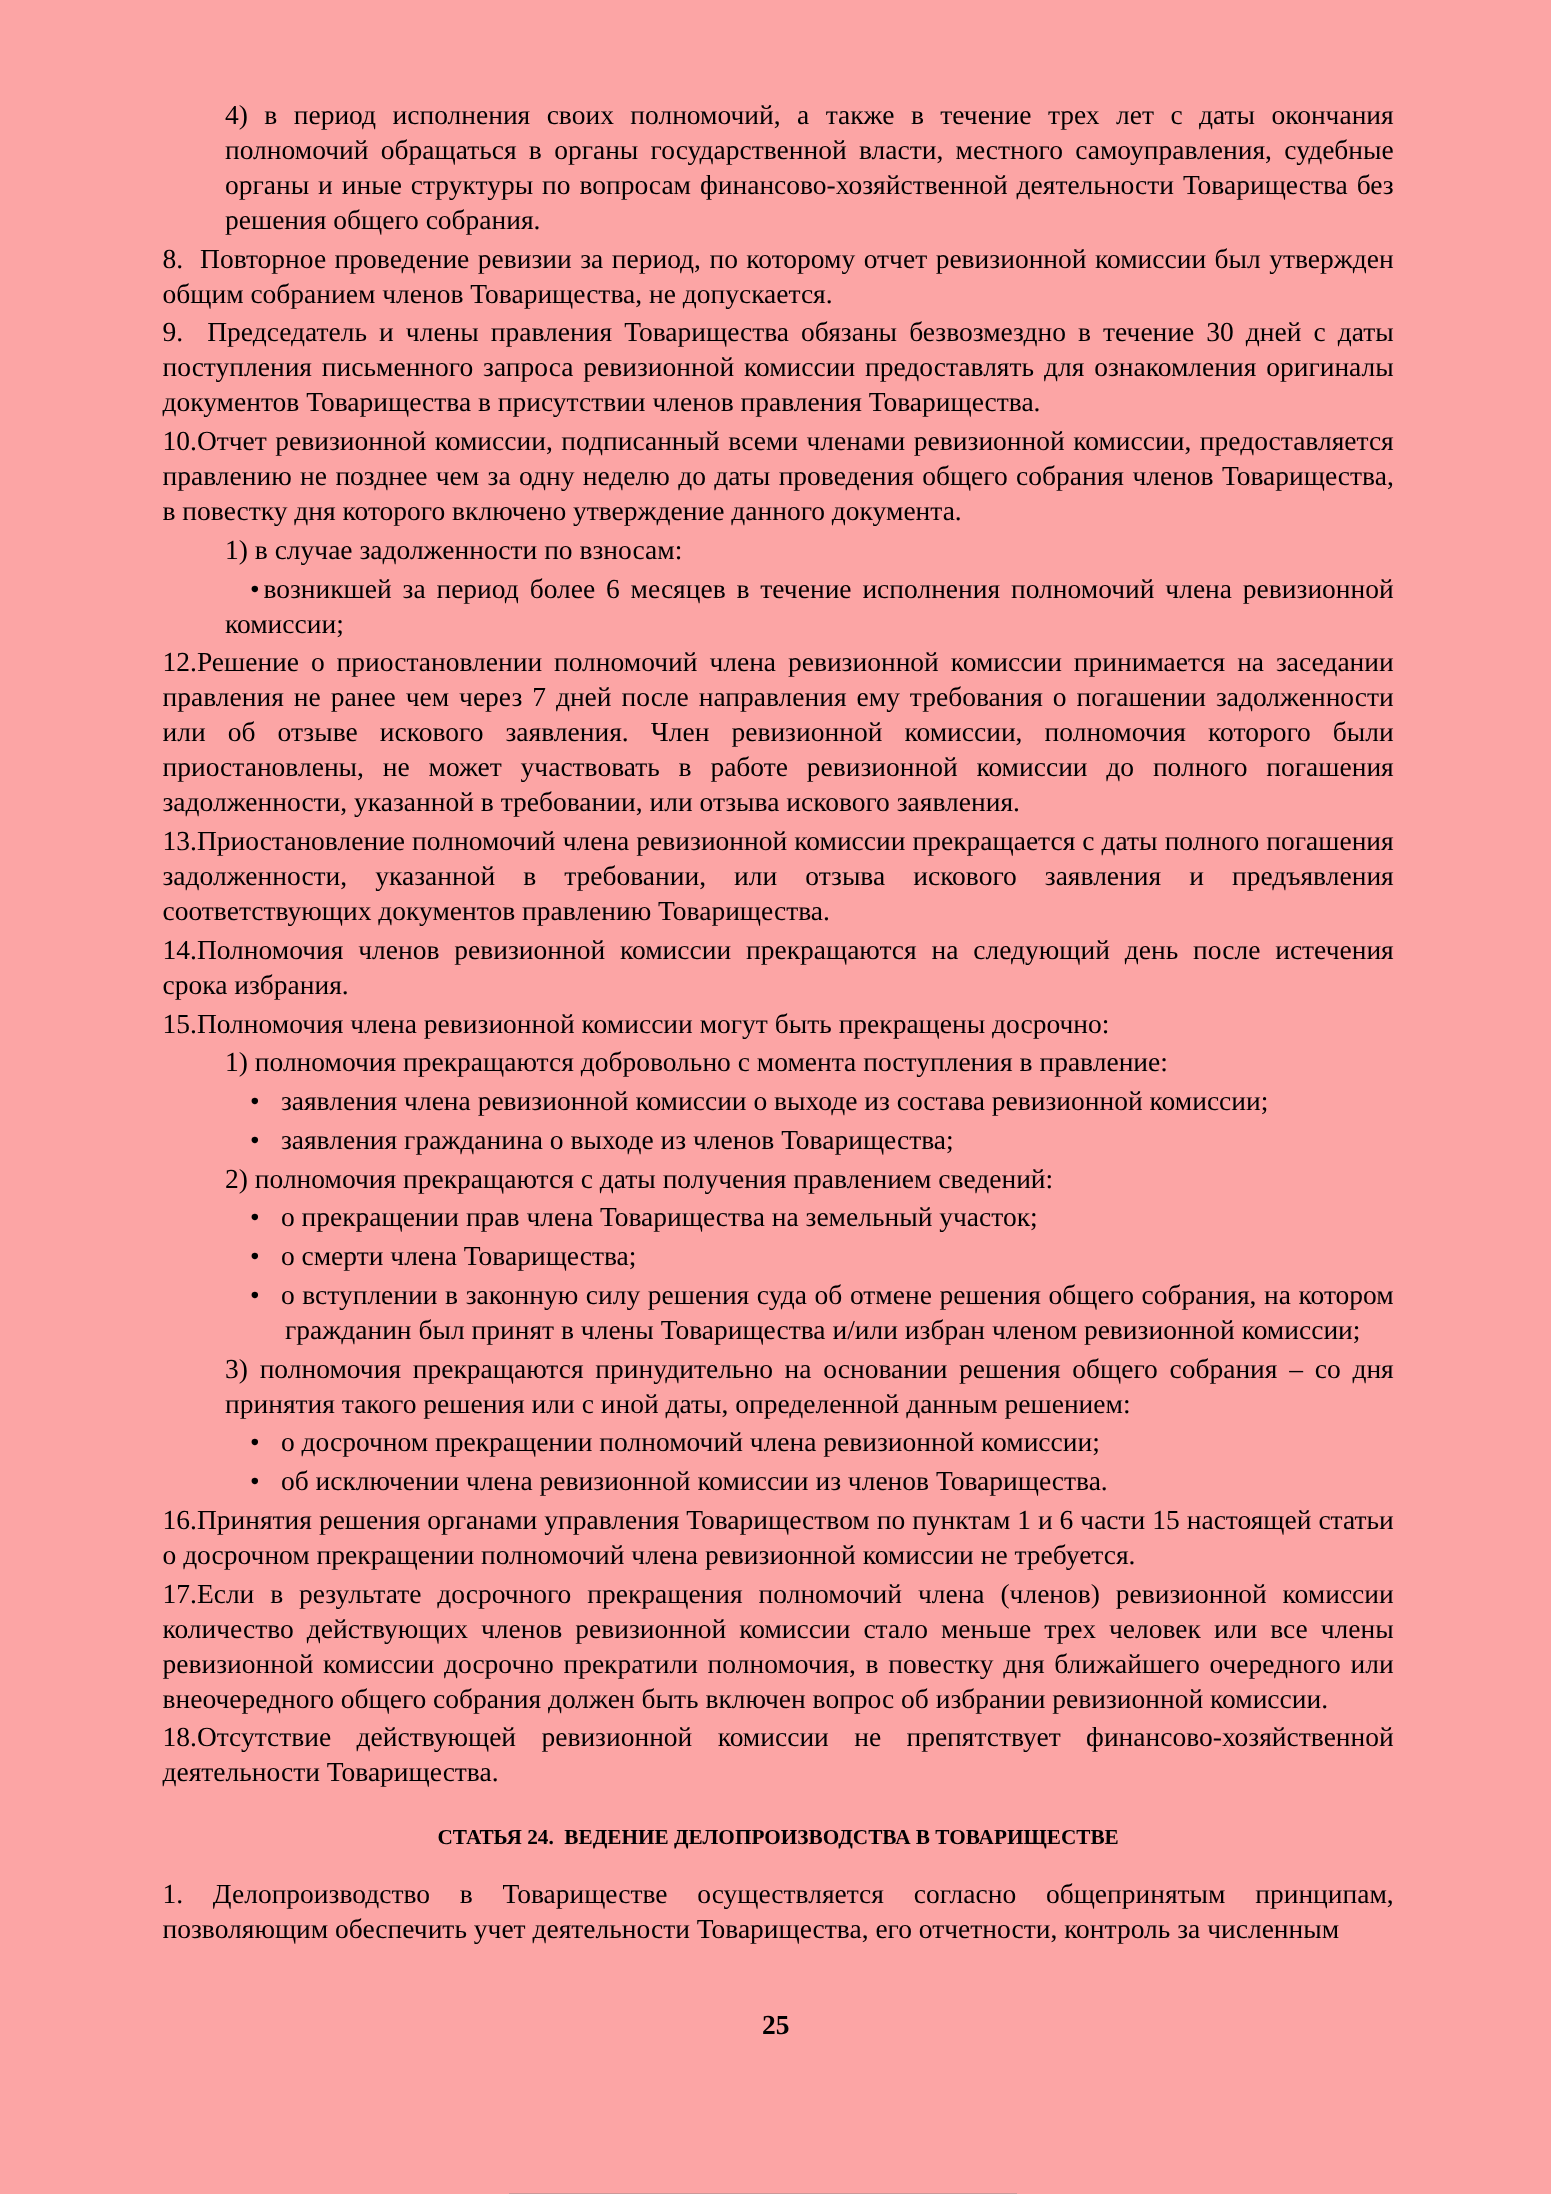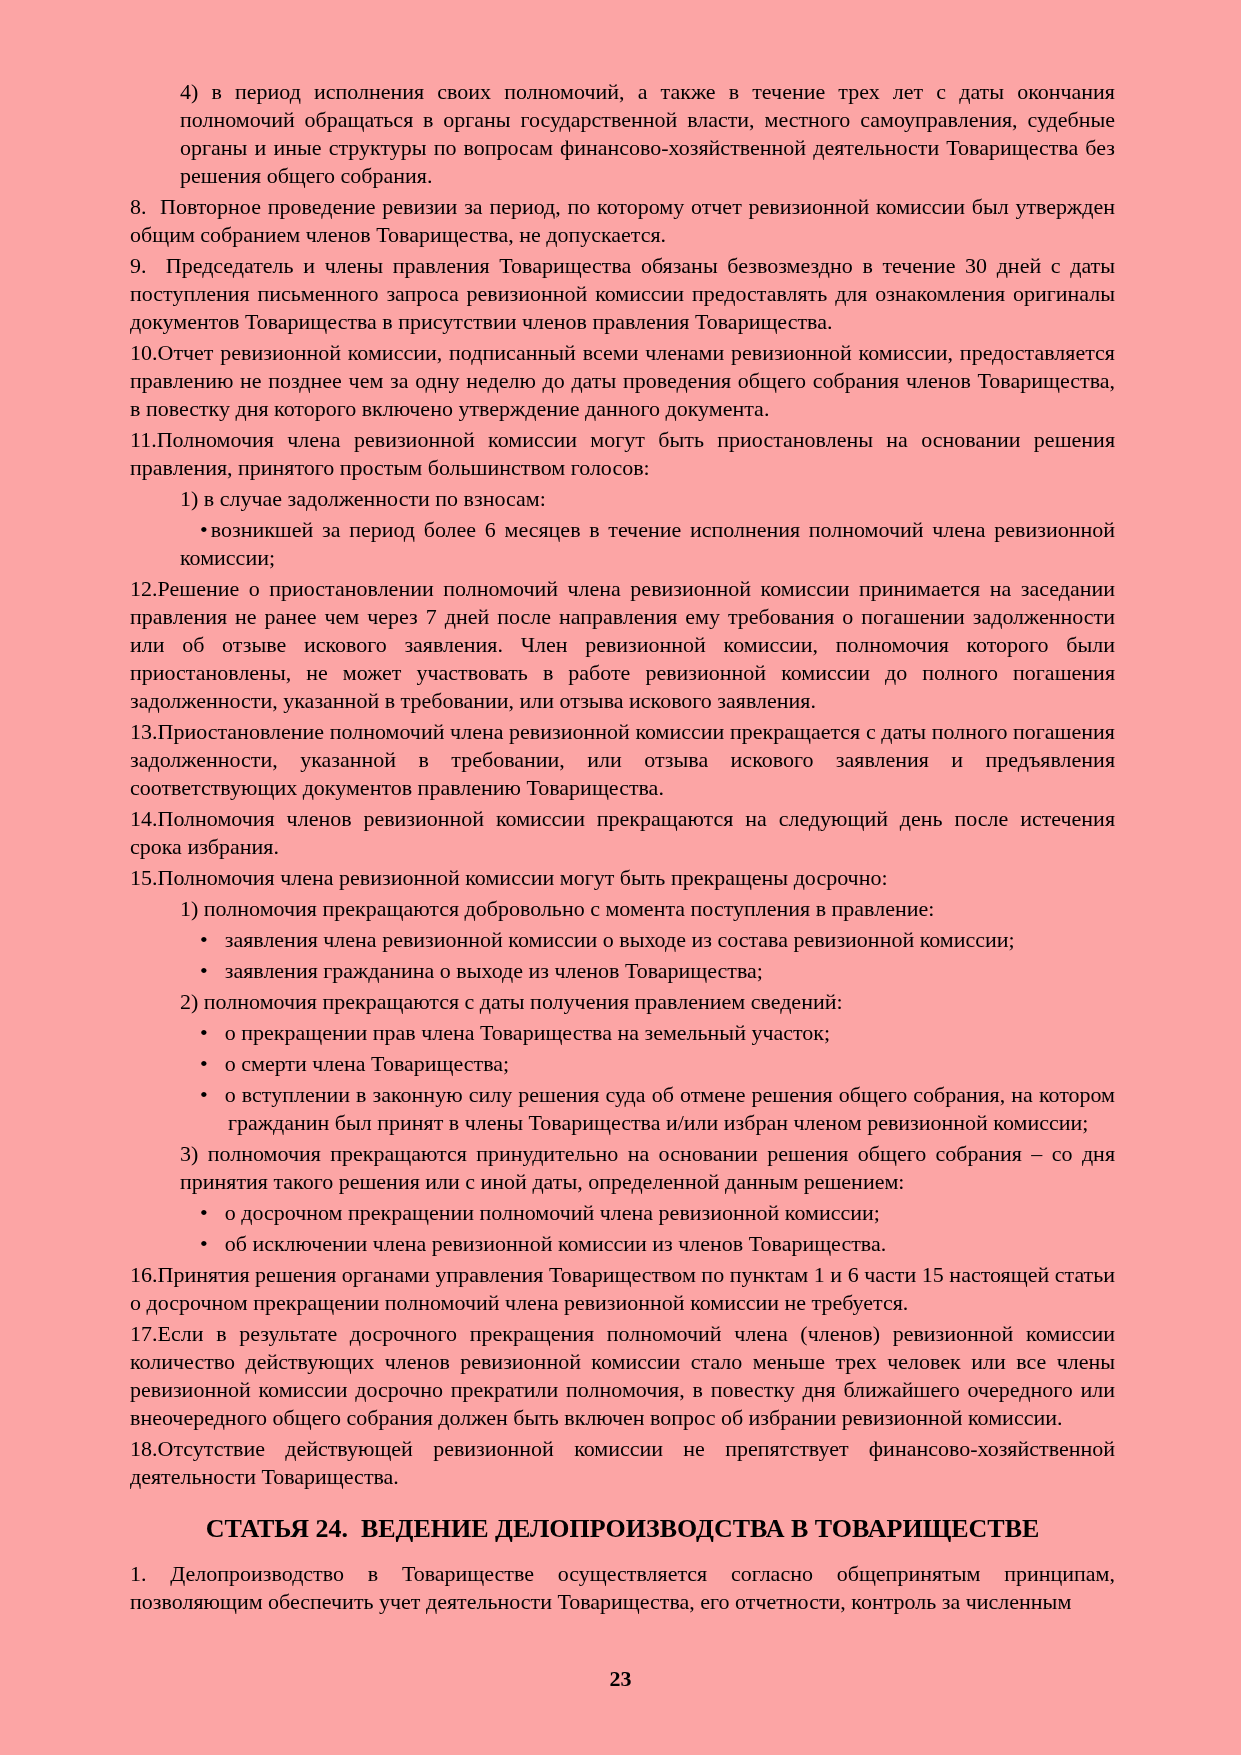--- a/index.html
+++ b/index.html
@@ -23,41 +23,40 @@
   .blk:first-child { margin-top: 0; }
   .num { padding-left: 0; font-family: Liberation Serif, serif; }
   .sub { padding-left: 50px; }
   .bullet-a { padding-left: 50px; text-indent: 20px; }
   .bullet-a .marker { margin-right: 3px; }
   .bullet-b { padding-left: 98px; text-indent: -28px; }
   .bullet-b .marker { margin-right: 17px; }
   .heading {
     text-align: center;
     font-weight: bold;
-    font-size: 26px;
+    font-size: 17px;
     margin-top: 24px;
     margin-bottom: 17px;
     padding-left: 0;
   }
   .page-number {
     text-align: center;
     font-weight: bold;
     margin-top: 49px;
   }
 </style>
 </head>
 <body>
 
 <div class="page">
   <div class="text-body">
       <div class="blk sub">4) в период исполнения своих полномочий, а также в течение трех лет с даты окончания полномочий обращаться в органы государственной власти, местного самоуправления, судебные органы и иные структуры по вопросам финансово-хозяйственной деятельности Товарищества без решения общего собрания.</div>
       <div class="blk num">8.&nbsp; Повторное проведение ревизии за период, по которому отчет ревизионной комиссии был утвержден общим собранием членов Товарищества, не допускается.</div>
       <div class="blk num">9.&nbsp; Председатель и члены правления Товарищества обязаны безвозмездно в течение 30 дней с даты поступления письменного запроса ревизионной комиссии предоставлять для ознакомления оригиналы документов Товарищества в присутствии членов правления Товарищества.</div>
       <div class="blk num">10.Отчет ревизионной комиссии, подписанный всеми членами ревизионной комиссии, предоставляется правлению не позднее чем за одну неделю до даты проведения общего собрания членов Товарищества, в повестку дня которого включено утверждение данного документа.</div>
-      <div class="blk num">11.Полномочия члена ревизионной комиссии могут быть приостановлены на основании решения правления, принятого простым большинством голосов:</div>
       <div class="blk sub">1) в случае задолженности по взносам:</div>
       <div class="blk bullet-a"><span class="marker">•</span><span>возникшей за период более 6 месяцев в течение исполнения полномочий члена ревизионной комиссии;</span></div>
       <div class="blk num">12.Решение о приостановлении полномочий члена ревизионной комиссии принимается на заседании правления не ранее чем через 7 дней после направления ему требования о погашении задолженности или об отзыве искового заявления. Член ревизионной комиссии, полномочия которого были приостановлены, не может участвовать в работе ревизионной комиссии до полного погашения задолженности, указанной в требовании, или отзыва искового заявления.</div>
       <div class="blk num">13.Приостановление полномочий члена ревизионной комиссии прекращается с даты полного погашения задолженности, указанной в требовании, или отзыва искового заявления и предъявления соответствующих документов правлению Товарищества.</div>
       <div class="blk num">14.Полномочия членов ревизионной комиссии прекращаются на следующий день после истечения срока избрания.</div>
       <div class="blk num">15.Полномочия члена ревизионной комиссии могут быть прекращены досрочно:</div>
       <div class="blk sub">1) полномочия прекращаются добровольно с момента поступления в правление:</div>
       <div class="blk bullet-b"><span class="marker">•</span><span>заявления члена ревизионной комиссии о выходе из состава ревизионной комиссии;</span></div>
       <div class="blk bullet-b"><span class="marker">•</span><span>заявления гражданина о выходе из членов Товарищества;</span></div>
       <div class="blk sub">2) полномочия прекращаются с даты получения правлением сведений:</div>
@@ -66,14 +65,14 @@
       <div class="blk bullet-b"><span class="marker">•</span><span>о вступлении в законную силу решения суда об отмене решения общего собрания, на котором гражданин был принят в члены Товарищества и/или избран членом ревизионной комиссии;</span></div>
       <div class="blk sub">3) полномочия прекращаются принудительно на основании решения общего собрания – со дня принятия такого решения или с иной даты, определенной данным решением:</div>
       <div class="blk bullet-b"><span class="marker">•</span><span>о досрочном прекращении полномочий члена ревизионной комиссии;</span></div>
       <div class="blk bullet-b"><span class="marker">•</span><span>об исключении члена ревизионной комиссии из членов Товарищества.</span></div>
       <div class="blk num">16.Принятия решения органами управления Товариществом по пунктам 1 и 6 части 15 настоящей статьи о досрочном прекращении полномочий члена ревизионной комиссии не требуется.</div>
       <div class="blk num">17.Если в результате досрочного прекращения полномочий члена (членов) ревизионной комиссии количество действующих членов ревизионной комиссии стало меньше трех человек или все члены ревизионной комиссии досрочно прекратили полномочия, в повестку дня ближайшего очередного или внеочередного общего собрания должен быть включен вопрос об избрании ревизионной комиссии.</div>
       <div class="blk num">18.Отсутствие действующей ревизионной комиссии не препятствует финансово-хозяйственной деятельности Товарищества.</div>
       <div class="blk heading">СТАТЬЯ 24.&nbsp; ВЕДЕНИЕ ДЕЛОПРОИЗВОДСТВА В ТОВАРИЩЕСТВЕ</div>
       <div class="blk num">1. Делопроизводство в Товариществе осуществляется согласно общепринятым принципам, позволяющим обеспечить учет деятельности Товарищества, его отчетности, контроль за численным</div>
     </div>
-  <div class="page-number">23</div>
+  <div class="page-number">25</div>
 </div>
 
 </body></html>

